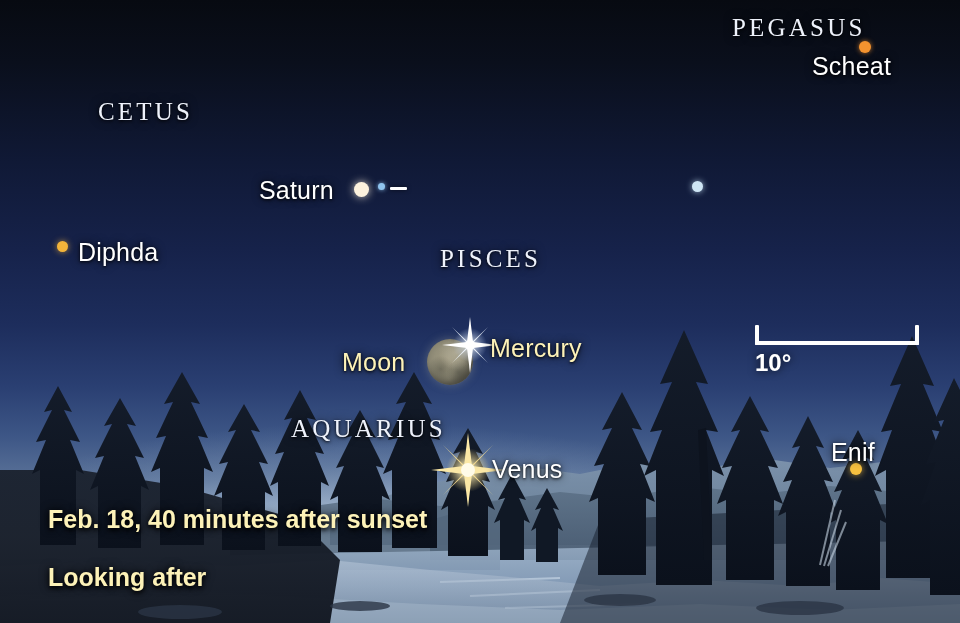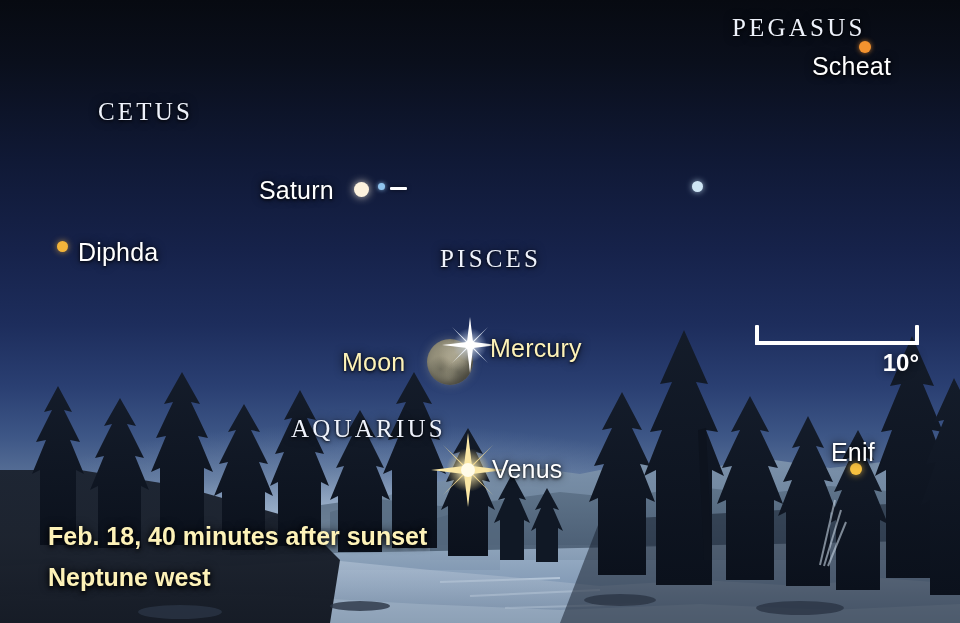--- a/index.html
+++ b/index.html
@@ -86,21 +86,21 @@
     box-shadow:0 0 4px rgba(0,0,0,0.6);
   }
 
   
   .scalebar{position:absolute;}
   .scalebar .bar{position:absolute;left:0;top:0;width:100%;height:4px;background:#ffffff;border-radius:1px;}
   .scalebar .tick{position:absolute;top:-16px;width:4px;height:20px;background:#ffffff;border-radius:1px;}
   .scalebar .tick.left{left:0;}
   .scalebar .tick.right{right:0;}
   .scalebar .scale-text{
-    position:absolute;top:8px;left:0;width:100%;text-align:right;
+    position:absolute;top:8px;left:0;width:100%;text-align:left;
     color:#ffffff;font-weight:bold;font-size:24px;
     text-shadow:0 0 8px rgba(0,0,0,0.8);
   }
 
   
   .moon{
     position:absolute;border-radius:50%;
     background:
       radial-gradient(circle at 62% 30%, rgba(225,220,200,0.30) 0%, rgba(0,0,0,0) 40%),
       radial-gradient(circle at 30% 65%, rgba(70,70,60,0.45) 0%, rgba(0,0,0,0) 30%),
@@ -293,16 +293,16 @@
   </div>
   <div class="star-label" style="left:492px;top:455px;">Venus</div>
 
   <div class="scalebar" style="left:755px;top:341px;width:164px;height:4px;">
     <div class="bar"></div>
     <div class="tick left"></div>
     <div class="tick right"></div>
     <div class="scale-text">10°</div>
   </div>
 
-  <div class="caption" style="left:48px;top:520px;text-align:right;">Feb. 18, 40 minutes after sunset</div>
-  <div class="caption" style="left:48px;top:561px;">Neptune west</div>
+  <div class="caption" style="left:48px;top:503px;text-align:right;">Feb. 18, 40 minutes after sunset</div>
+  <div class="caption" style="left:48px;top:561px;">Looking after</div>
 
 </div>
 
 </body></html>

